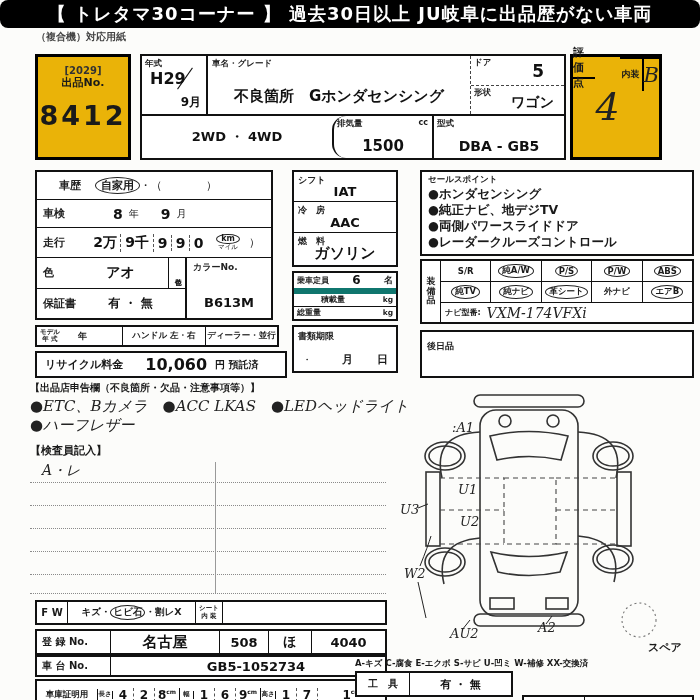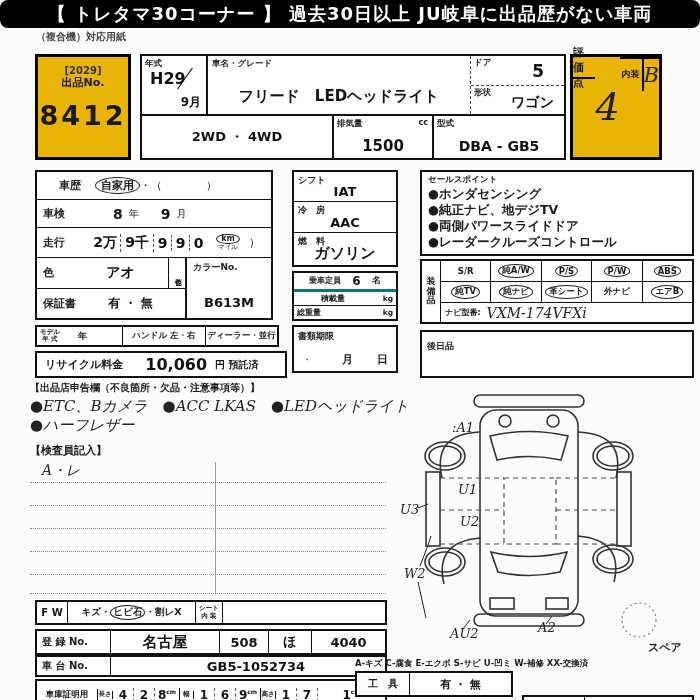--- a/index.html
+++ b/index.html
@@ -49,38 +49,38 @@
   <div class="abs bx2" style="left:140px;top:54px;width:426px;height:106px;">
     <div class="row" style="height:60px;border-bottom:2px solid #111;">
       <div style="width:66px;height:100%;border-right:2px solid #111;position:relative;box-sizing:border-box;">
         <div class="vcell-lbl" style="position:absolute;left:3px;top:2px;">年式</div>
         <div class="val" style="position:absolute;left:8px;top:13px;font-size:16px;">H29</div>
         <div style="position:absolute;left:30px;top:22px;width:26px;height:0;border-top:1.5px solid #111;transform:rotate(-55deg);"></div>
         <div class="val" style="position:absolute;right:5px;bottom:3px;font-size:12px;">9月</div>
       </div>
       <div style="flex:1;height:100%;position:relative;box-sizing:border-box;">
         <div class="vcell-lbl" style="position:absolute;left:4px;top:2px;">車名・グレード</div>
-        <div class="val" style="position:absolute;left:0;right:0;bottom:8px;text-align:center;font-size:15px;">フリード　LEDヘッドライト</div>
+        <div class="val" style="position:absolute;left:0;right:0;bottom:8px;text-align:center;font-size:15px;">不良箇所　Gホンダセンシング</div>
       </div>
       <div style="width:94px;height:100%;border-left:1px dashed #444;box-sizing:border-box;display:flex;flex-direction:column;">
         <div style="flex:1;position:relative;border-bottom:1px dashed #444;">
           <span class="vcell-lbl" style="position:absolute;left:3px;top:1px;">ドア</span>
           <span class="val" style="position:absolute;right:20px;top:5px;font-size:17px;">5</span>
         </div>
         <div style="flex:1;position:relative;">
           <span class="vcell-lbl" style="position:absolute;left:3px;top:1px;">形状</span>
           <span class="val" style="position:absolute;right:10px;bottom:2px;font-size:14px;">ワゴン</span>
         </div>
       </div>
     </div>
     <div class="row" style="height:42px;">
       <div style="width:190px;height:100%;display:flex;align-items:center;justify-content:center;">
         <span class="val" style="font-size:13px;">2WD ・ 4WD</span>
       </div>
-      <div style="width:100px;height:100%;border-left:2px solid #111;position:relative;box-sizing:border-box;">
+      <div style="width:100px;height:100%;border-left:2px solid #111;position:relative;box-sizing:border-box;border-radius:14px;">
         <span class="vcell-lbl" style="position:absolute;left:3px;top:2px;">排気量</span>
         <span style="position:absolute;right:4px;top:2px;font-size:8px;font-weight:bold;">cc</span>
         <span class="val" style="position:absolute;left:0;right:0;bottom:3px;text-align:center;font-size:15px;">1500</span>
       </div>
       <div style="flex:1;height:100%;border-left:2px solid #111;position:relative;box-sizing:border-box;">
         <span class="vcell-lbl" style="position:absolute;left:3px;top:2px;">型式</span>
         <span class="val" style="position:absolute;left:0;right:0;bottom:4px;text-align:center;font-size:14px;">DBA - GB5</span>
       </div>
     </div>
   </div>
@@ -170,21 +170,21 @@
       <span class="lbl" style="position:absolute;left:4px;top:2px;">冷　房</span>
       <span class="val" style="position:absolute;left:0;right:0;bottom:2px;text-align:center;font-size:13px;">AAC</span>
     </div>
     <div style="flex:1.1;position:relative;">
       <span class="lbl" style="position:absolute;left:4px;top:2px;">燃　料</span>
       <span class="val" style="position:absolute;left:0;right:0;bottom:2px;text-align:center;font-size:15px;">ガソリン</span>
     </div>
   </div>
 
   <div class="abs bx2" style="left:292px;top:271px;width:106px;height:50px;display:flex;flex-direction:column;">
-    <div class="row" style="flex:1.2;border-bottom:3px solid #0f766e;padding:0 15px;">
+    <div class="row" style="flex:1.2;border-bottom:6px solid #0f766e;padding:0 3px;">
       <span class="lbl" style="font-size:8px;">乗車定員</span>
       <span class="val" style="flex:1;text-align:center;font-size:12px;">6</span>
       <span style="font-size:9px;font-weight:bold;">名</span>
     </div>
     <div class="row" style="flex:1;border-bottom:1px solid #111;padding:0 3px;">
       <span class="lbl" style="font-size:8px;margin-left:24px;">積載量</span>
       <span style="flex:1;text-align:right;font-size:7.5px;font-weight:bold;">kg</span>
     </div>
     <div class="row" style="flex:1;padding:0 3px;">
       <span class="lbl" style="font-size:8px;">総重量</span>

